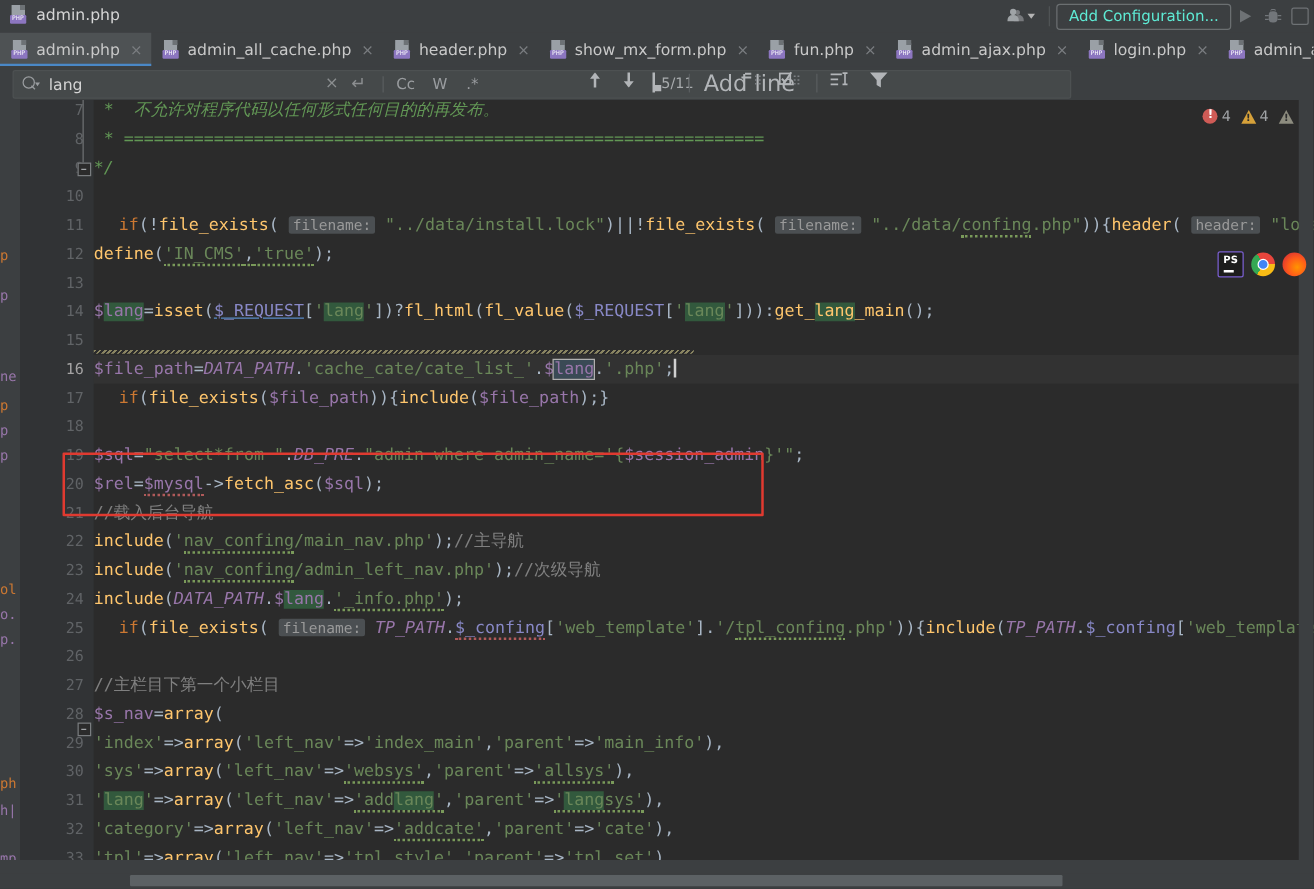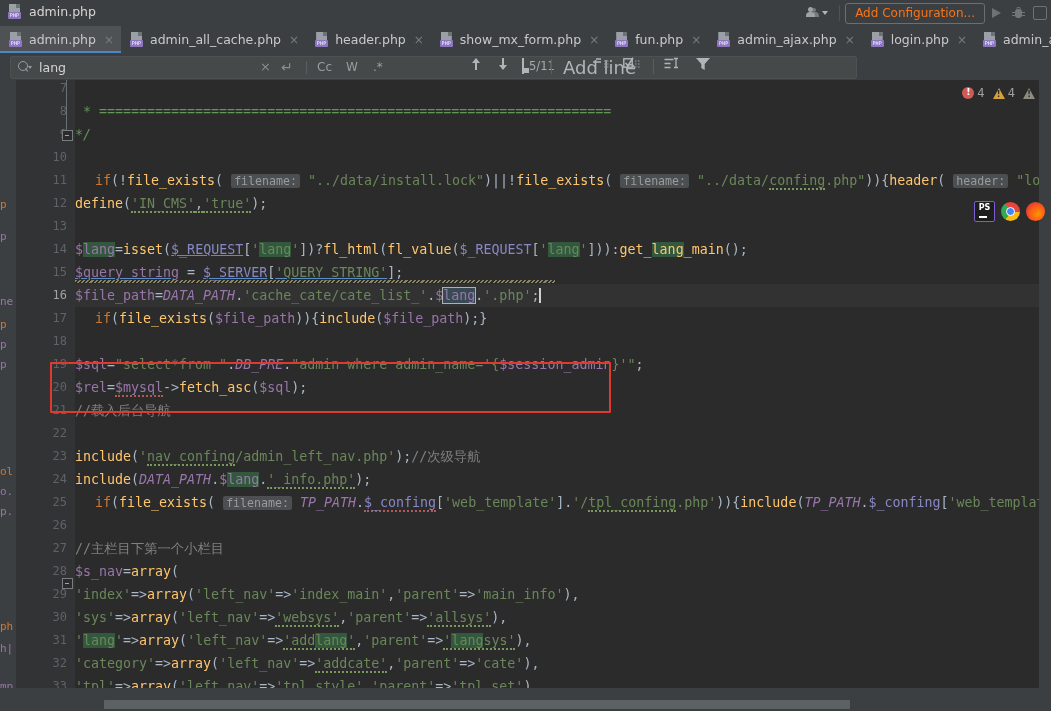--- a/index.html
+++ b/index.html
@@ -25,21 +25,21 @@
      font-family:"DejaVu Sans Mono","Liberation Mono",monospace;letter-spacing:.2px;}
   .title-right{position:absolute;right:0;top:0;height:26px;display:flex;align-items:center;gap:0;}
   .avatar-btn{display:flex;align-items:center;gap:3px;padding:3px 6px;cursor:default;}
   .avatar-glyph{width:13px;height:12px;position:relative;}
   .avatar-glyph .h1{position:absolute;left:2px;top:0;width:5px;height:5px;border-radius:50%;background:#9fa3a6;}
   .avatar-glyph .b1{position:absolute;left:0;top:5px;width:9px;height:5px;border-radius:4px 4px 0 0;background:#9fa3a6;}
   .avatar-glyph .h2{position:absolute;left:6px;top:1px;width:4px;height:4px;border-radius:50%;background:#77797c;}
   .avatar-glyph .b2{position:absolute;left:5px;top:5px;width:8px;height:5px;border-radius:4px 4px 0 0;background:#77797c;}
   .caret-dn{width:0;height:0;border-left:3.5px solid transparent;border-right:3.5px solid transparent;border-top:4px solid #b4b4b4;}
   .vsep{width:1px;height:16px;background:#4f5355;margin:0 5px;}
-  .addconf{border:1px solid #6b6f71;border-radius:3px;padding:2px 9px;font-size:12px;color:#f97316;
+  .addconf{border:1px solid #6b6f71;border-radius:3px;padding:2px 9px;font-size:12px;color:#5eead4;
      background:transparent;line-height:15px;}
   .runbtn{width:22px;height:22px;display:flex;align-items:center;justify-content:center;}
   .tri-run{width:0;height:0;border-left:9px solid #6e7275;border-top:5.5px solid transparent;border-bottom:5.5px solid transparent;}
   .bug-ico{width:13px;height:13px;position:relative;}
   .bug-ico .body{position:absolute;left:3px;top:2px;width:7px;height:9px;border-radius:3px;background:#72767a;}
   .bug-ico .ant{position:absolute;left:4px;top:0;width:5px;height:2px;border-top:1.4px solid #72767a;border-radius:3px 3px 0 0;}
   .bug-ico .lg{position:absolute;width:3px;height:1.3px;background:#72767a;}
   .stop-ico{width:12px;height:12px;border:1.6px solid #6e7275;border-radius:2px;}
 
   
@@ -342,32 +342,33 @@
         <div class="lnum" style="top: 438px;">26</div>
         <div class="lnum" style="top: 461px;">27</div>
         <div class="lnum" style="top: 484px;">28</div>
         <div class="lnum" style="top: 507px;">29</div>
         <div class="lnum" style="top: 530px;">30</div>
         <div class="lnum" style="top: 553px;">31</div>
         <div class="lnum" style="top: 576px;">32</div>
         <div class="lnum" style="top: 599px;">33</div>
       </div>
     <div class="codearea" id="code">
+        <div class="line" style="top: -3px;"><span class="c-cmt"> *  不允许对程序代码以任何形式任何目的的再发布。</span></div>
         <div class="line" style="top: 20px;"><span class="c-cmt"> * ================================================================</span></div>
         <div class="line" style="top: 43px;"><span class="c-cmt">*/</span></div>
         <div class="line" style="top: 66px;"></div>
         <div class="line" style="top: 89px;"><span class="c-kw">if</span><span class="c-plain">(!</span><span class="c-fn">file_exists</span><span class="c-plain">(</span> <span class="param">filename:</span> <span class="c-str">"../data/install.lock"</span><span class="c-plain">)||!</span><span class="c-fn">file_exists</span><span class="c-plain">(</span> <span class="param">filename:</span> <span class="c-str">"../data/<span class="sq">confing</span>.php"</span><span class="c-plain">))</span><span class="c-plain">{</span><span class="c-fn">header</span><span class="c-plain">(</span> <span class="param">header:</span> <span class="c-str">"location:../i</span></div>
         <div class="line" style="top: 112px;"><span class="c-fn">define</span><span class="c-plain">(</span><span class="c-str sq">'IN_CMS'</span><span class="c-plain sq">,</span><span class="c-str sq">'true'</span><span class="c-plain">)</span><span class="c-plain">;</span></div>
         <div class="line" style="top: 158px;"><span class="c-var">$<span class="hl">lang</span></span><span class="c-plain">=</span><span class="c-fn">isset</span><span class="c-plain">(</span><span class="c-sup u-line">$_REQUEST</span><span class="c-plain">[</span><span class="c-str">'<span class="hl">lang</span>'</span><span class="c-plain">])?</span><span class="c-fn">fl_html</span><span class="c-plain">(</span><span class="c-fn">fl_value</span><span class="c-plain">(</span><span class="c-sup">$_REQUEST</span><span class="c-plain">[</span><span class="c-str">'<span class="hl">lang</span>'</span><span class="c-plain">])):</span><span class="c-fn">get_<span class="hl">lang</span>_main</span><span class="c-plain">()</span><span class="c-plain">;</span></div>
-        <div class="line" style="top: 181px;"><span class="c-var u-line">$query_string</span><span class="c-plain"> = </span><span class="c-sup u-line">$_SERVER</span><span class="c-plain">[</span><span class="c-str u-line">'QUERY_STRING'</span><span class="c-plain">];</span></div>
         <div class="line" style="top: 204px;"><span class="c-var">$file_path</span><span class="c-plain">=</span><span class="c-const">DATA_PATH</span><span class="c-plain">.</span><span class="c-str">'cache_cate/cate_list_'</span><span class="c-plain">.</span><span class="c-var">$<span class="hl-sel">lang</span></span><span class="c-plain">.</span><span class="c-str">'.php'</span><span class="c-plain">;</span><span class="caret"></span></div>
         <div class="line" style="top: 227px;"><span class="c-kw">if</span><span class="c-plain">(</span><span class="c-fn">file_exists</span><span class="c-plain">(</span><span class="c-var">$file_path</span><span class="c-plain">))</span><span class="c-plain">{</span><span class="c-fn">include</span><span class="c-plain">(</span><span class="c-var">$file_path</span><span class="c-plain">);</span><span class="c-plain">}</span></div>
         <div class="line" style="top: 273px;"><span class="c-var">$sql</span><span class="c-plain">=</span><span class="c-str">"select*from "</span><span class="c-plain">.</span><span class="c-const">DB_PRE</span><span class="c-plain">.</span><span class="c-str">"admin where admin_name='{</span><span class="c-var">$session_admin</span><span class="c-str">}'"</span><span class="c-plain">;</span></div>
         <div class="line" style="top: 296px;"><span class="c-var">$rel</span><span class="c-plain">=</span><span class="c-var sqr">$mysql</span><span class="c-plain">-&gt;</span><span class="c-fn">fetch_asc</span><span class="c-plain">(</span><span class="c-var">$sql</span><span class="c-plain">);</span></div>
         <div class="line" style="top: 319px;"><span class="c-cmt2">//载入后台导航</span></div>
+        <div class="line" style="top: 342px;"><span class="c-fn">include</span><span class="c-plain">(</span><span class="c-str">'<span class="sq">nav_confing</span>/main_nav.php'</span><span class="c-plain">);</span><span class="c-cmt2">//主导航</span></div>
         <div class="line" style="top: 365px;"><span class="c-fn">include</span><span class="c-plain">(</span><span class="c-str">'<span class="sq">nav_confing</span>/admin_left_nav.php'</span><span class="c-plain">);</span><span class="c-cmt2">//次级导航</span></div>
         <div class="line" style="top: 388px;"><span class="c-fn">include</span><span class="c-plain">(</span><span class="c-const">DATA_PATH</span><span class="c-plain">.</span><span class="c-var">$<span class="hl">lang</span></span><span class="c-plain">.</span><span class="c-str sq">'_info.php'</span><span class="c-plain">);</span></div>
         <div class="line" style="top: 411px;"><span class="c-kw">if</span><span class="c-plain">(</span><span class="c-fn">file_exists</span><span class="c-plain">(</span> <span class="param">filename:</span> <span class="c-const">TP_PATH</span><span class="c-plain">.</span><span class="c-sup sqr">$_confing</span><span class="c-plain">[</span><span class="c-str">'web_template'</span><span class="c-plain">].</span><span class="c-str">'/<span class="sq">tpl_confing</span>.php'</span><span class="c-plain">))</span><span class="c-plain">{</span><span class="c-fn">include</span><span class="c-plain">(</span><span class="c-const">TP_PATH</span><span class="c-plain">.</span><span class="c-sup">$_confing</span><span class="c-plain">[</span><span class="c-str">'web_template'</span><span class="c-plain">].</span></div>
         <div class="line" style="top: 434px;"></div>
         <div class="line" style="top: 457px;"><span class="c-cmt2">//主栏目下第一个小栏目</span></div>
         <div class="line" style="top: 480px;"><span class="c-var">$s_nav</span><span class="c-plain">=</span><span class="c-fn">array</span><span class="c-plain">(</span></div>
         <div class="line" style="top: 503px;"><span class="c-str">'index'</span><span class="c-plain">=&gt;</span><span class="c-fn">array</span><span class="c-plain">(</span><span class="c-str">'left_nav'</span><span class="c-plain">=&gt;</span><span class="c-str">'index_main'</span><span class="c-plain">,</span><span class="c-str">'parent'</span><span class="c-plain">=&gt;</span><span class="c-str">'main_info'</span><span class="c-plain">),</span></div>
         <div class="line" style="top: 526px;"><span class="c-str">'sys'</span><span class="c-plain">=&gt;</span><span class="c-fn">array</span><span class="c-plain">(</span><span class="c-str">'left_nav'</span><span class="c-plain">=&gt;</span><span class="c-str sq">'websys'</span><span class="c-plain">,</span><span class="c-str">'parent'</span><span class="c-plain">=&gt;</span><span class="c-str sq">'allsys'</span><span class="c-plain">),</span></div>
         <div class="line" style="top: 549px;"><span class="c-str">'<span class="hl">lang</span>'</span><span class="c-plain">=&gt;</span><span class="c-fn">array</span><span class="c-plain">(</span><span class="c-str">'left_nav'</span><span class="c-plain">=&gt;</span><span class="c-str sq">'add<span class="hl">lang</span>'</span><span class="c-plain">,</span><span class="c-str">'parent'</span><span class="c-plain">=&gt;</span><span class="c-str sq">'<span class="hl">lang</span>sys'</span><span class="c-plain">),</span></div>
         <div class="line" style="top: 572px;"><span class="c-str">'category'</span><span class="c-plain">=&gt;</span><span class="c-fn">array</span><span class="c-plain">(</span><span class="c-str">'left_nav'</span><span class="c-plain">=&gt;</span><span class="c-str sq">'addcate'</span><span class="c-plain">,</span><span class="c-str">'parent'</span><span class="c-plain">=&gt;</span><span class="c-str">'cate'</span><span class="c-plain">),</span></div>

